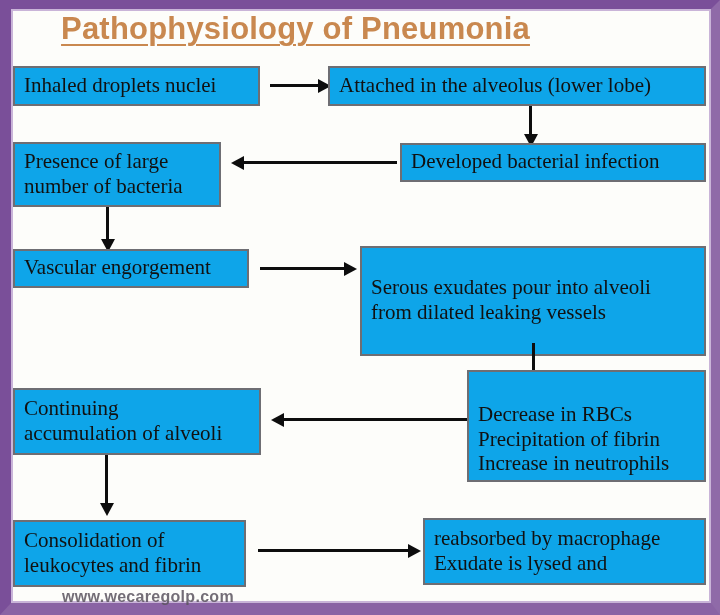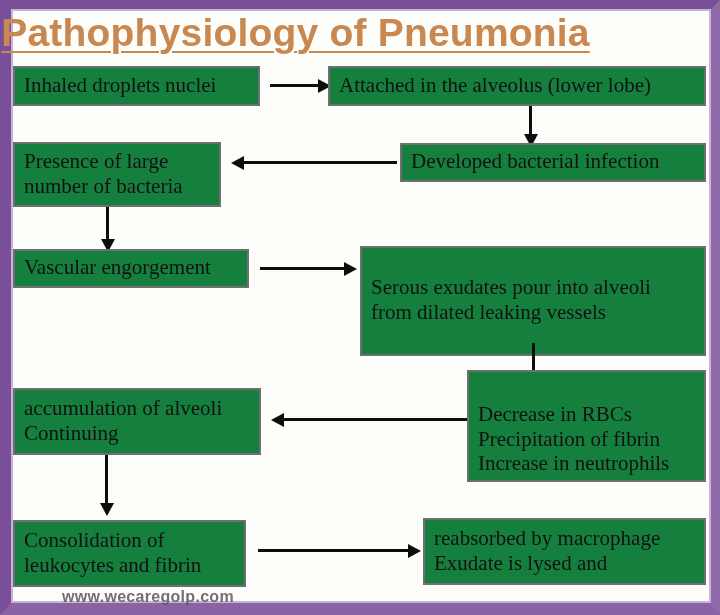--- a/index.html
+++ b/index.html
@@ -45,34 +45,34 @@
 
   
   #page-title {
     position: absolute;
     left: 0;
     top: 11px;
     width: 591px;
     text-align: center;
     font-family: "Liberation Sans", "DejaVu Sans", sans-serif;
     font-weight: bold;
-    font-size: 39px;
+    font-size: 31px;
     letter-spacing: 0.2px;
     color: #c9884f;
     text-decoration: underline;
     text-underline-offset: 5px;
     text-decoration-thickness: 2px;
     white-space: nowrap;
   }
 
   
   .node {
     position: absolute;
     box-sizing: border-box;
-    background: #15803d;
+    background: #0ea5e9;
     border: 2px solid #6e6e73;
     display: flex;
     flex-direction: column;
     justify-content: center;
     padding: 2px 7px 4px 9px;
     color: #111111;
     font-size: 21px;
     line-height: 1.17;
   }
   .node .line {
@@ -172,22 +172,22 @@
 
   <div class="node" style="left:360px; top:246px; width:346px; height:110px;">
     <span class="line">Serous exudates pour into alveoli</span>
     <span class="line">from dilated leaking vessels</span>
   </div>
 
   <div class="conn conn-v" style="left:532px; top:343px; height:32px;"></div>
   <div class="arrowhead arrow-down" style="left:527px; top:372px;"></div>
 
   <div class="node" style="left:13px; top:388px; width:248px; height:67px;">
+    <span class="line">Continuing</span>
     <span class="line">accumulation of alveoli</span>
-    <span class="line">Continuing</span>
   </div>
 
   <div class="conn conn-h" style="left:283px; top:418px; width:186px;"></div>
   <div class="arrowhead arrow-left" style="left:271px; top:413px;"></div>
 
   <div class="node" style="left:467px; top:370px; width:239px; height:112px;justify-content:flex-end;">
     <span class="line">Decrease in RBCs</span>
     <span class="line">Precipitation of fibrin</span>
     <span class="line">Increase in neutrophils</span>
   </div>

